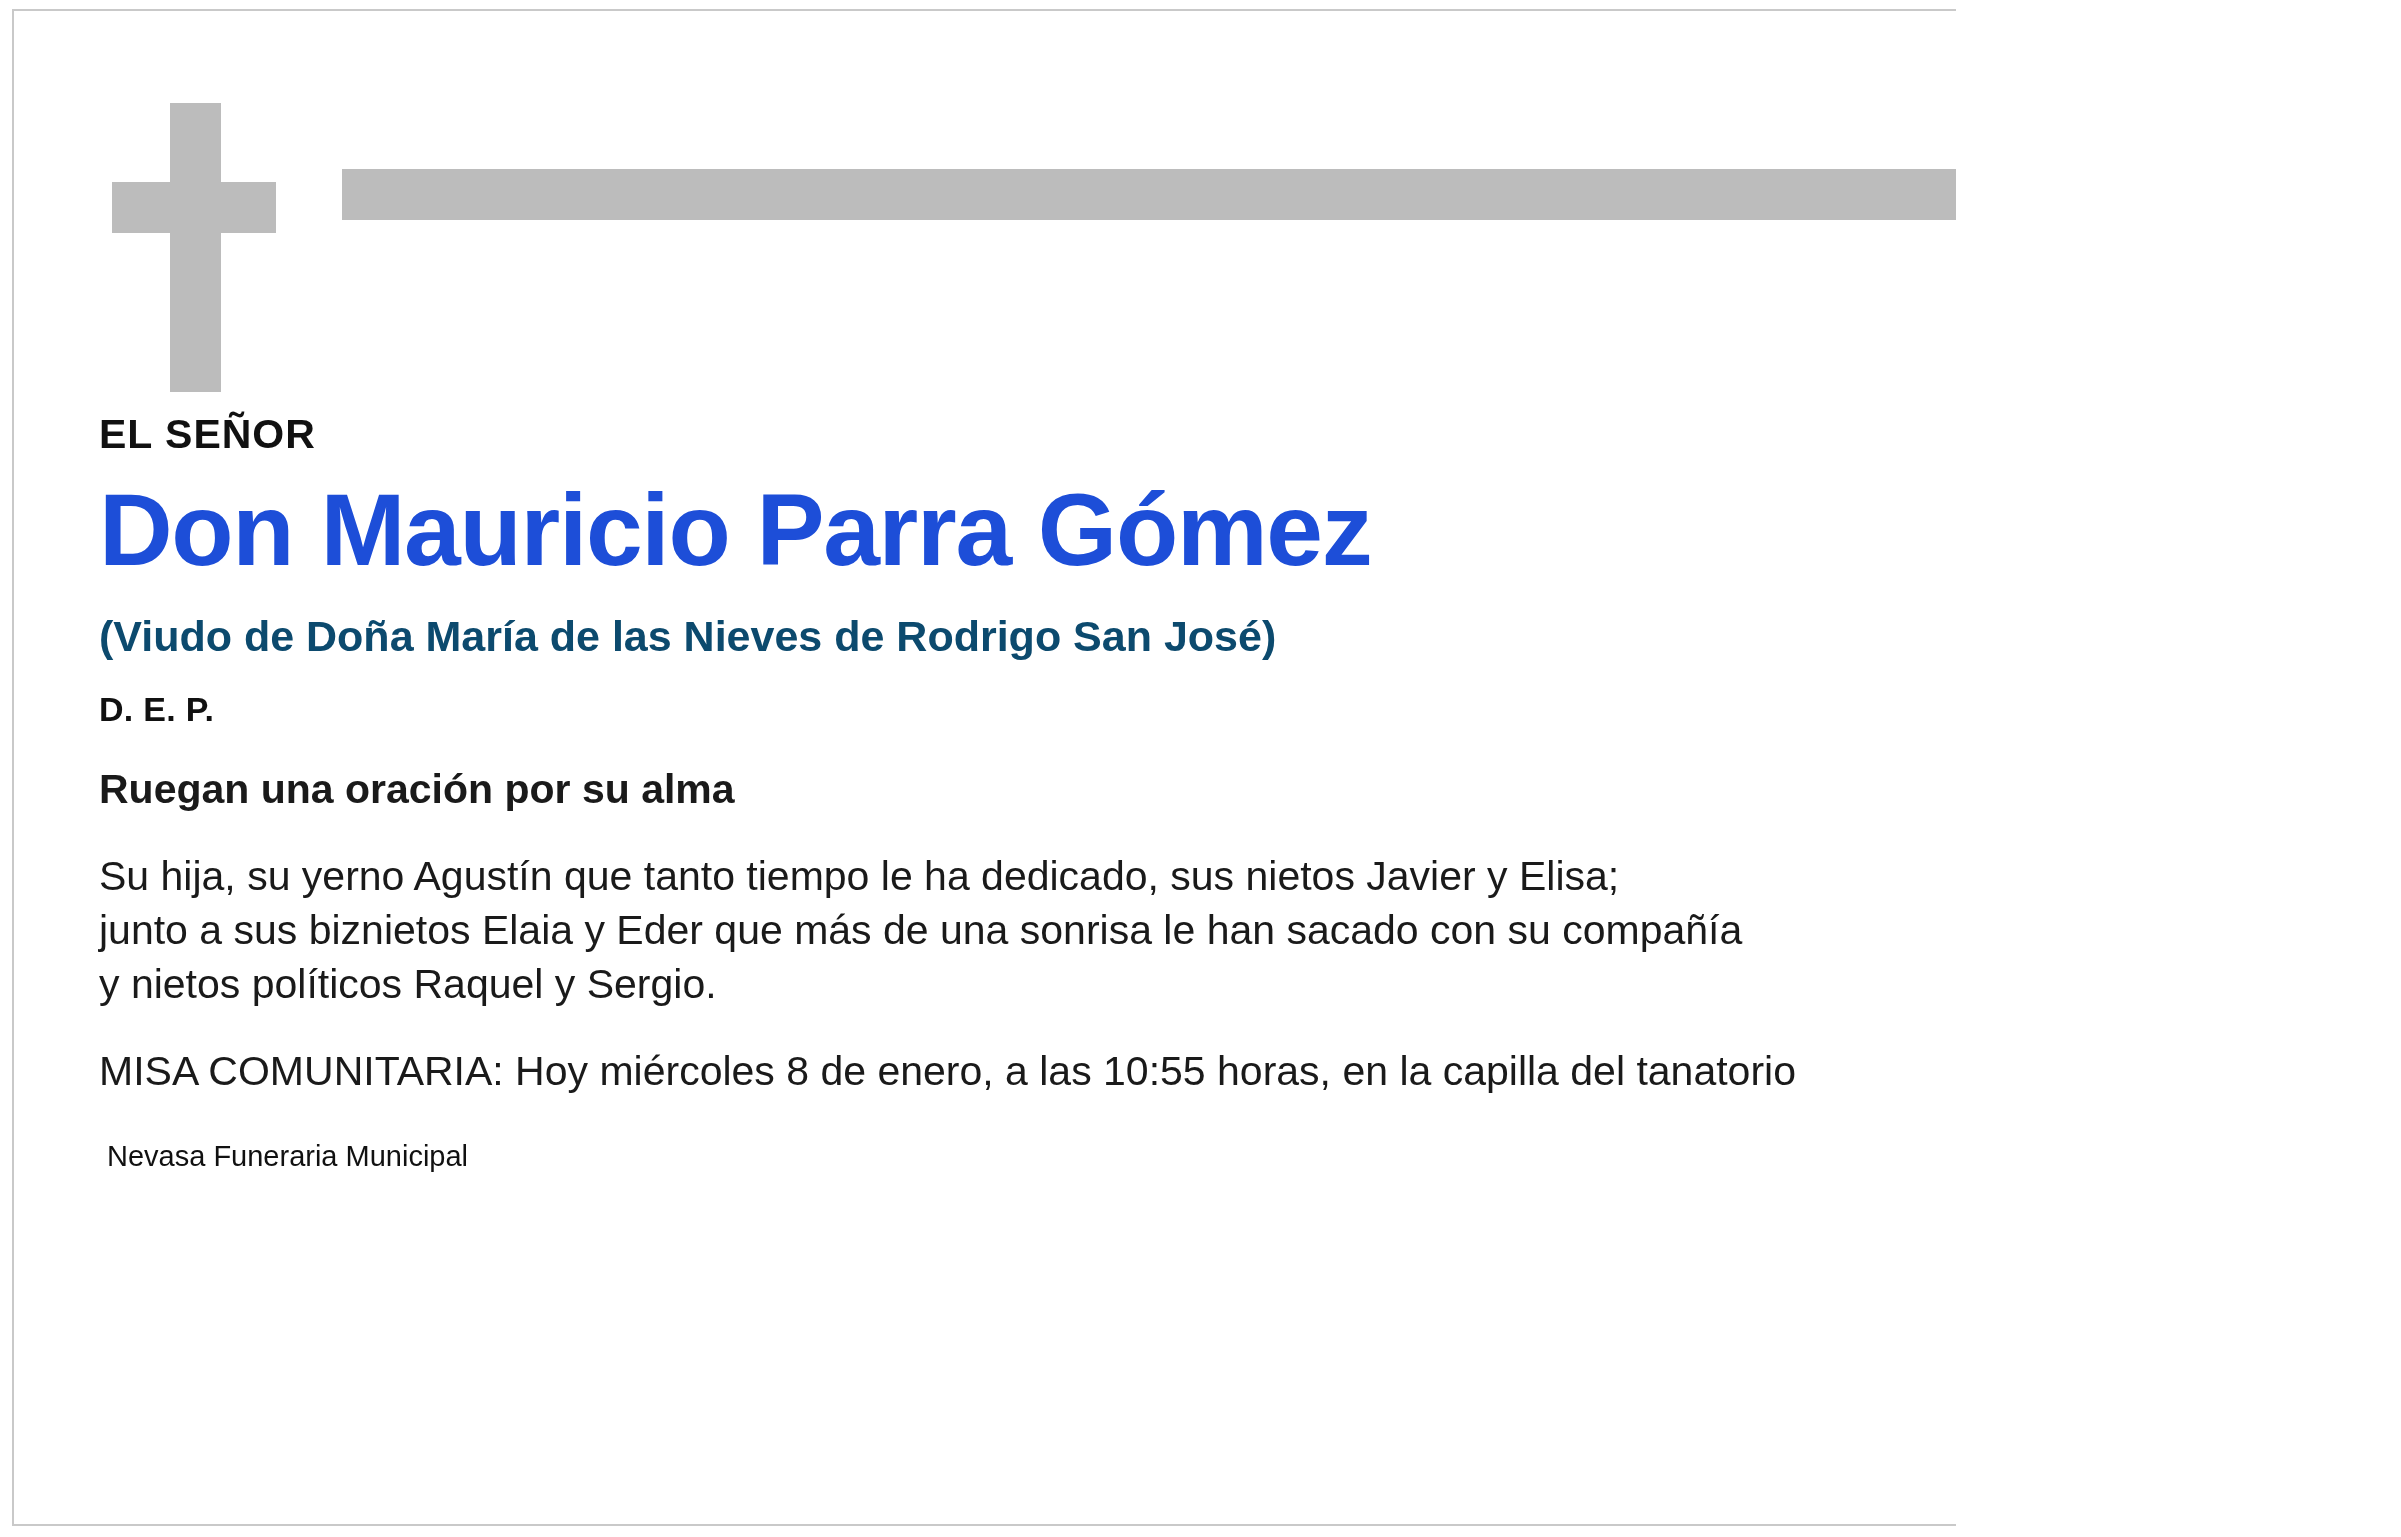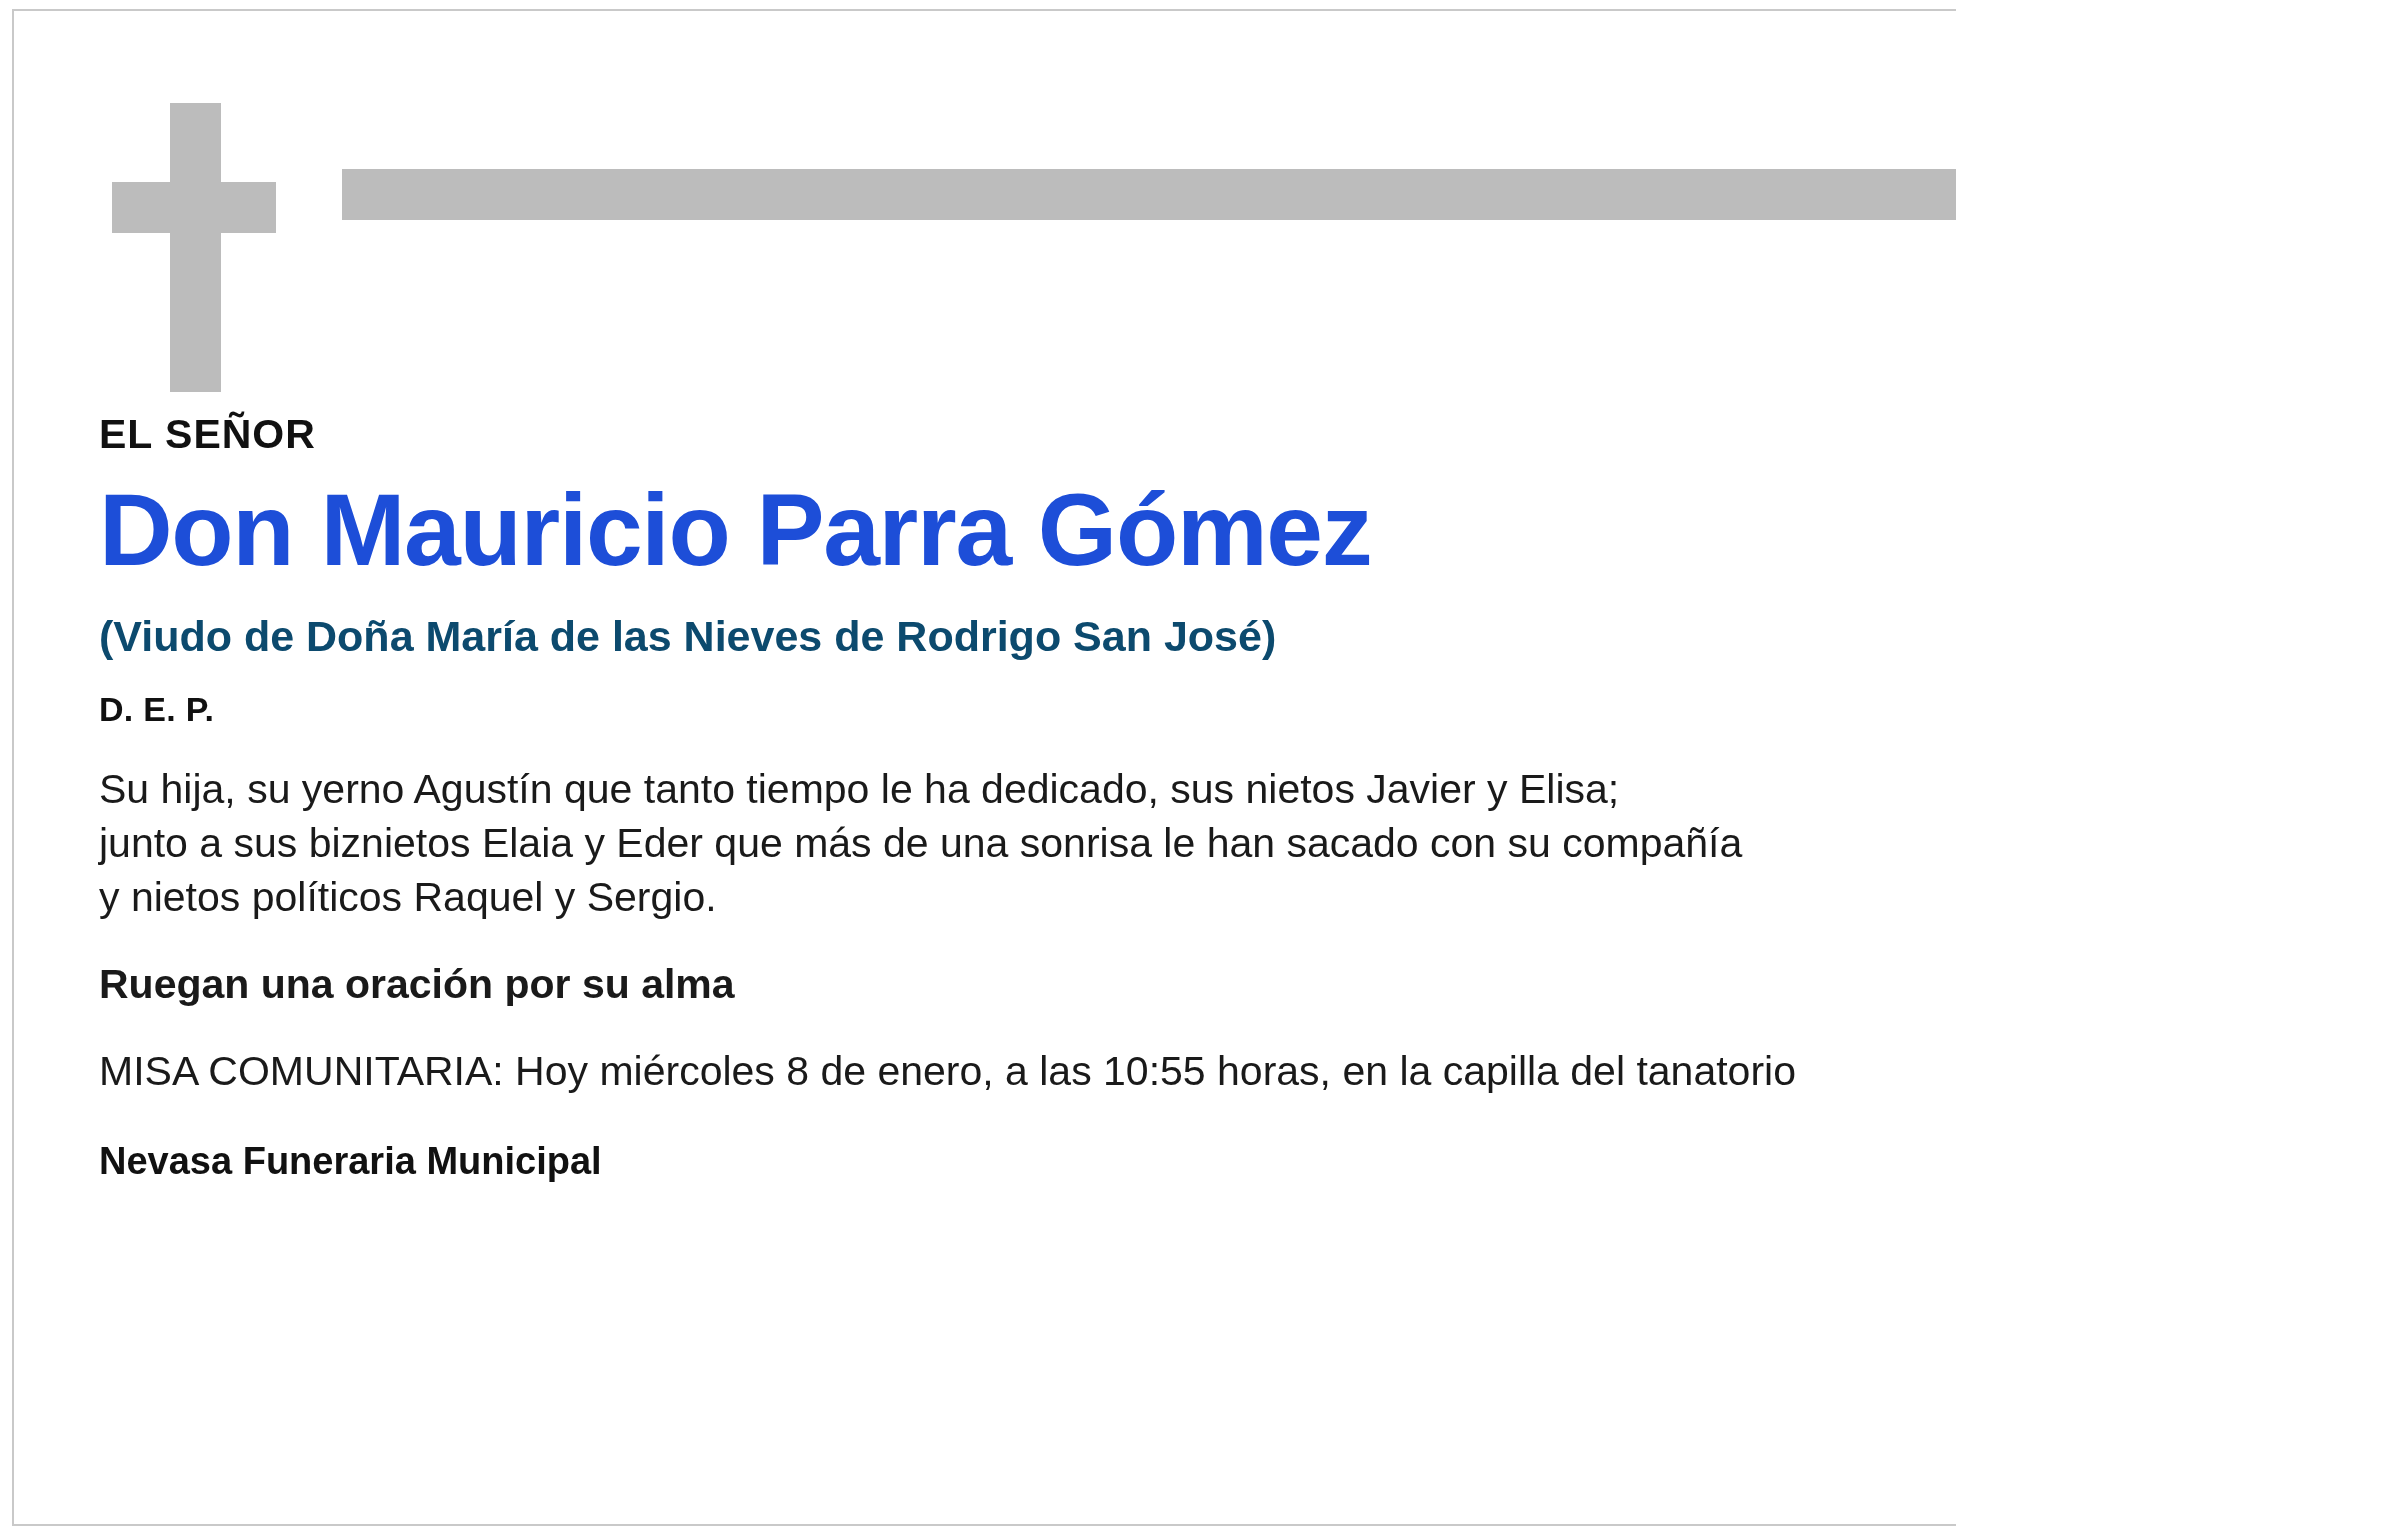--- a/index.html
+++ b/index.html
@@ -106,24 +106,24 @@
     font-weight: bold;
   }
   .dep {
     font-size: 34px;
     font-weight: bold;
     color: #111111;
     margin: 29px 0 0 0;
     letter-spacing: 0.3px;
   }
   .footer {
-    font-size: 38px;
-    font-weight: bold;
+    font-size: 29px;
+    font-weight: normal;
     color: #111111;
-    margin: 42px 0 0 0;
+    margin: 42px 0 0 8px;
   }
 </style>
 </head>
 <body>
 
 <div class="page">
   <div class="notice">
     <div class="inner">
 
       <div class="header-band">
@@ -136,27 +136,27 @@
 
       <div class="kicker">EL SEÑOR</div>
 
       <div class="name">Don Mauricio Parra Gómez</div>
 
       <div class="spouse">(Viudo de Doña María de las Nieves de Rodrigo San José)</div>
 
 
       <div class="dep">D. E. P.</div>
 
+      <div class="para bold">Ruegan una oración por su alma</div>
+
       <div class="para">
         <div>Su hija, su yerno Agustín que tanto tiempo le ha dedicado, sus nietos Javier y Elisa;</div>
         <div>junto a sus biznietos Elaia y Eder que más de una sonrisa le han sacado con su compañía</div>
         <div>y nietos políticos Raquel y Sergio.</div>
       </div>
-
-      <div class="para bold">Ruegan una oración por su alma</div>
 
       <div class="para">
         <div>MISA COMUNITARIA: Hoy miércoles 8 de enero, a las 10:55 horas, en la capilla del tanatorio</div>
       </div>
 
       <div class="footer">Nevasa Funeraria Municipal</div>
 
     </div>
   </div>
 </div>

